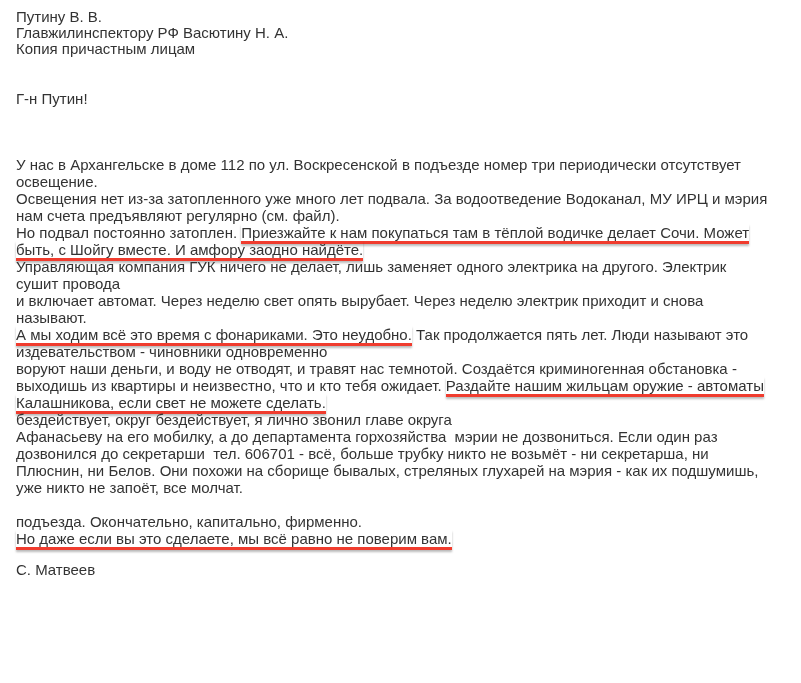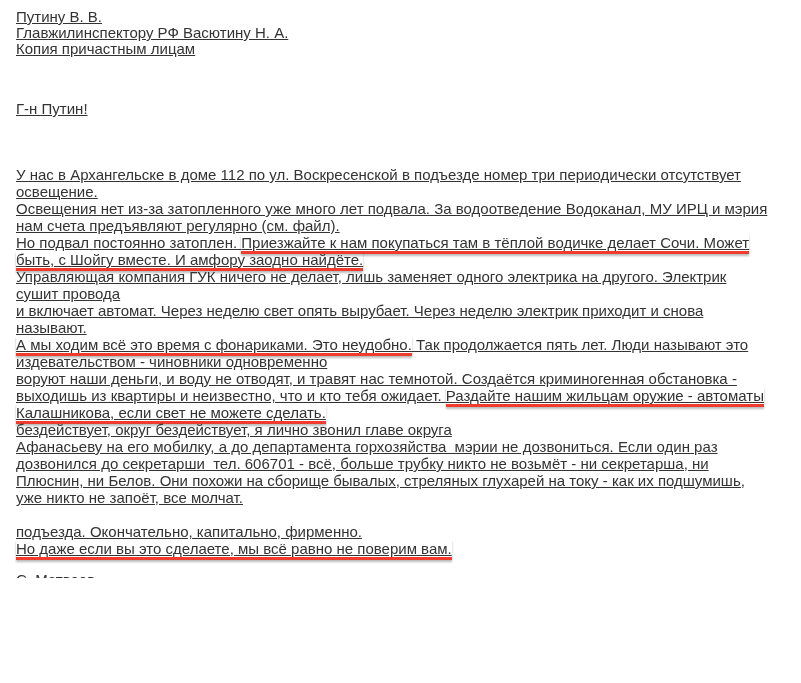--- a/index.html
+++ b/index.html
@@ -8,28 +8,27 @@
     background: #ffffff;
     font-family: "Liberation Sans", "DejaVu Sans", sans-serif;
   }
   .page {
     position: relative;
     width: 801px;
     height: 578px;
     background: var(--page-bg, #ffffff);
     color: var(--text-color, #333333);
     overflow: hidden;
-    text-decoration: underline;
   }
   .doc {
     padding: 9px 0 0 16px;
     font-size: 15px;
   }
   .hdr .ln { line-height: 16px; min-height: 16px; }
-  .salutation { margin-top: 43px; line-height: 17px; }
+  .salutation { margin-top: 33px; line-height: 17px; }
   .body-block { margin-top: 49px; }
   .ln {
     white-space: pre;
     line-height: 17px;
     min-height: 17px;
   }
   .u {
     border-bottom: 3px solid var(--underline-color, #f03c2e);
     box-shadow: 0 2px 2px rgba(60,60,60,0.35);
   }
@@ -71,21 +70,21 @@
       <div class="ln"><span>и включает автомат. Через неделю свет опять вырубает. Через неделю электрик приходит и снова</span></div>
       <div class="ln"><span>называют.</span></div>
       <div class="ln"><span class="u">А мы ходим всё это время с фонариками. Это неудобно.</span><span> Так продолжается пять лет. Люди называют это</span></div>
       <div class="ln"><span>издевательством - чиновники одновременно</span></div>
       <div class="ln"><span>воруют наши деньги, и воду не отводят, и травят нас темнотой. Создаётся криминогенная обстановка -</span></div>
       <div class="ln"><span>выходишь из квартиры и неизвестно, что и кто тебя ожидает. </span><span class="u">Раздайте нашим жильцам оружие - автоматы</span></div>
       <div class="ln"><span class="u">Калашникова, если свет не можете сделать.</span></div>
       <div class="ln"><span>бездействует, округ бездействует, я лично звонил главе округа</span></div>
       <div class="ln"><span>Афанасьеву на его мобилку, а до департамента горхозяйства  мэрии не дозвониться. Если один раз</span></div>
       <div class="ln"><span>дозвонился до секретарши  тел. 606701 - всё, больше трубку никто не возьмёт - ни секретарша, ни</span></div>
-      <div class="ln"><span>Плюснин, ни Белов. Они похожи на сборище бывалых, стреляных глухарей на току - как их подшумишь,</span></div>
+      <div class="ln"><span>Плюснин, ни Белов. Они похожи на сборище бывалых, стреляных глухарей на мэрия - как их подшумишь,</span></div>
       <div class="ln"><span>уже никто не запоёт, все молчат.</span></div>
       <div class="ln"></div>
       <div class="ln"><span>подъезда. Окончательно, капитально, фирменно.</span></div>
       <div class="ln"><span class="u">Но даже если вы это сделаете, мы всё равно не поверим вам.</span></div>
     </div>
 
     <div class="ln sig-name"><span>С. Матвеев</span></div>
     <div class="ln sig-city"><span>г. Архангельск</span></div>
     <div class="ln sig-phone"><span>тел.</span><span class="redact"></span></div>
 

